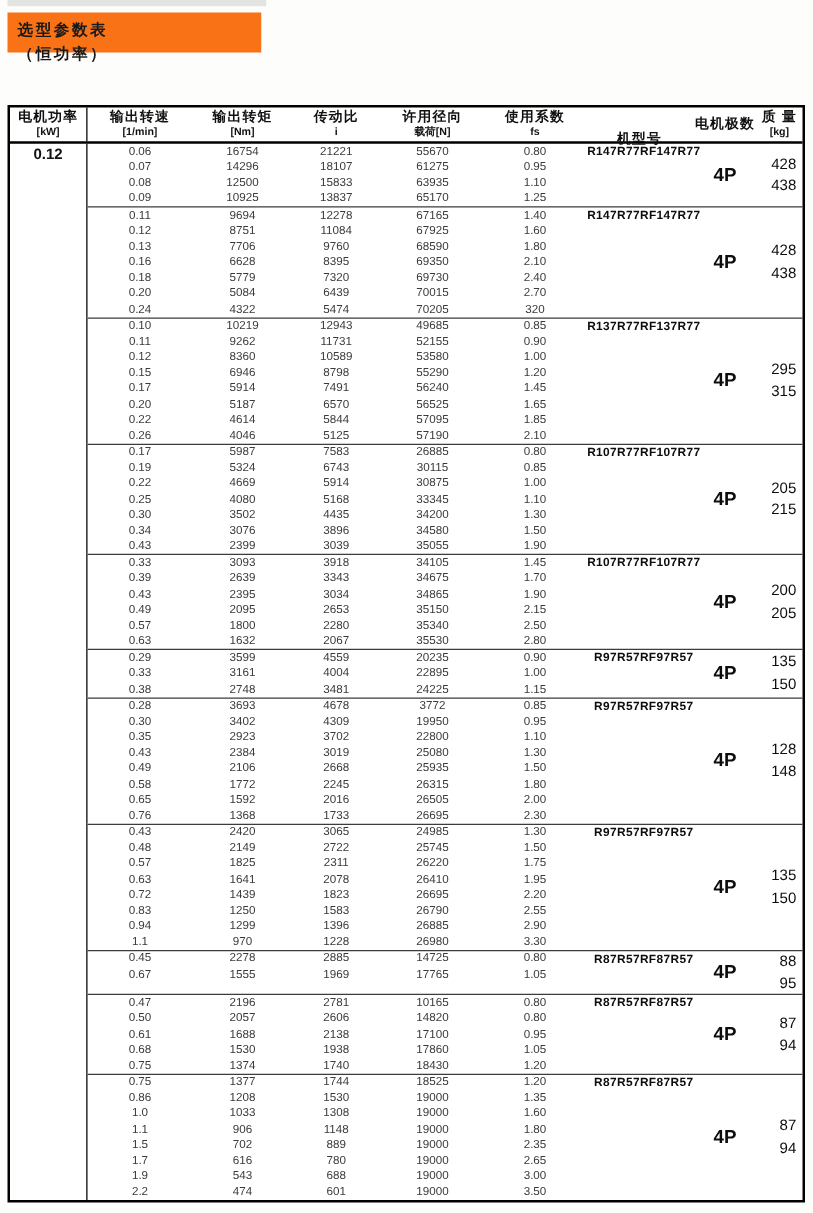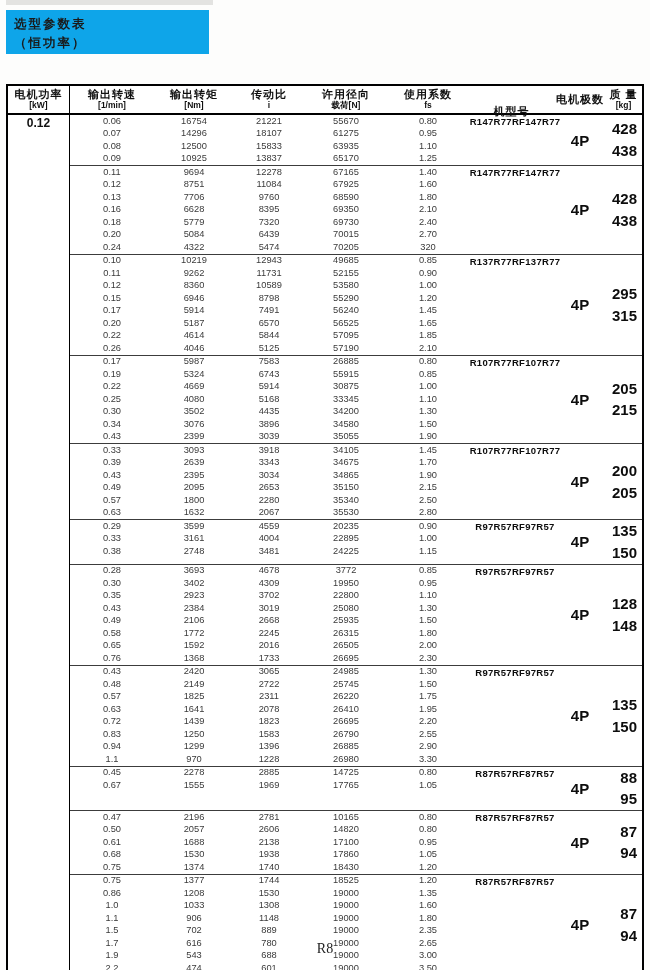--- a/index.html
+++ b/index.html
@@ -2,22 +2,22 @@
 <html><head>
 <meta charset="utf-8">
 <style>
   * { margin:0; padding:0; box-sizing:border-box; }
   html,body { width:650px; height:970px; background:#fdfdfc; overflow:hidden;
               font-family:"Liberation Sans","DejaVu Sans",sans-serif; }
   .page { position:relative; width:650px; height:970px; }
 
   .topstrip { position:absolute; left:6px; top:0; width:207px; height:5px; background:#e3e3e1; }
 
-  .titlebox { position:absolute; left:6px; top:10px; width:203px; height:44px;
-              background:#0ea5e9; color:#1a1a1a; font-weight:bold; font-size:12.5px;
+  .titlebox { position:absolute; left:6px; top:10px; width:203px; height:32px;
+              background:#f97316; color:#1a1a1a; font-weight:bold; font-size:12.5px;
               line-height:1.55; padding:5px 0 0 8px; letter-spacing:2px; }
 
   .dtable { position:absolute; left:6px; top:84px; width:638px; border:2px solid #000; background:#fff; }
 
   
   .w0{width:62px;} .w1{width:84px;} .w2{width:80px;} .w3{width:70px;}
   .w4{width:84px;} .w5{width:80px;} .w6{width:87px;margin-top:24px;} .w7{width:50px;} .w8{width:37px;}
 
   .thead { display:flex; height:29px; border-bottom:2px solid #000; }
   .th { display:flex; flex-direction:column; justify-content:center; 
@@ -35,21 +35,21 @@
   .g-rows { width:398px; display:flex; flex-direction:column; }
   .g-row { display:flex; height:12.5px; align-items:center; }
   .cell { font-size:9.3px; color:#3a3a3a; text-align:center; line-height:1; }
 
   .g-model { width:87px; display:flex; flex-direction:row; justify-content:center;
              padding-left:7px; }
   .g-model div { font-size:9.5px; font-weight:bold; color:#0d0d0d; line-height:1.45; letter-spacing:.3px; }
   .g-poles { width:50px; display:flex; align-items:center; justify-content:center;
              font-size:15px; font-weight:bold; color:#0d0d0d; }
   .g-mass { width:37px; display:flex; flex-direction:column; justify-content:center; }
-  .g-mass div { font-size:15px; font-weight:bold; color:#0d0d0d; text-align:right;
+  .g-mass div { font-size:12px; font-weight:normal; color:#0d0d0d; text-align:right;
                 padding-right:5px; line-height:1.45; }
 
   .pagenum { position:absolute; left:0; top:941px; width:650px; text-align:center;
              font-family:"Liberation Serif","DejaVu Serif",serif; font-size:14px; color:#222; }
 </style>
 </head>
 <body>
 
 <div class="page">
 
@@ -287,21 +287,21 @@
                 <div class="cell w1">0.17</div>
                 <div class="cell w2">5987</div>
                 <div class="cell w3">7583</div>
                 <div class="cell w4">26885</div>
                 <div class="cell w5">0.80</div>
               </div>
               <div class="g-row">
                 <div class="cell w1">0.19</div>
                 <div class="cell w2">5324</div>
                 <div class="cell w3">6743</div>
-                <div class="cell w4">55915</div>
+                <div class="cell w4">30115</div>
                 <div class="cell w5">0.85</div>
               </div>
               <div class="g-row">
                 <div class="cell w1">0.22</div>
                 <div class="cell w2">4669</div>
                 <div class="cell w3">5914</div>
                 <div class="cell w4">30875</div>
                 <div class="cell w5">1.00</div>
               </div>
               <div class="g-row">
@@ -732,15 +732,14 @@
             <div class="g-poles">4P</div>
             <div class="g-mass">
               <div class="">87</div>
               <div class="">94</div>
             </div>
           </div>
         </div>
       </div>
   </div>
 
-  <div class="pagenum">R8</div>
 
 </div>
 
 </body></html>

